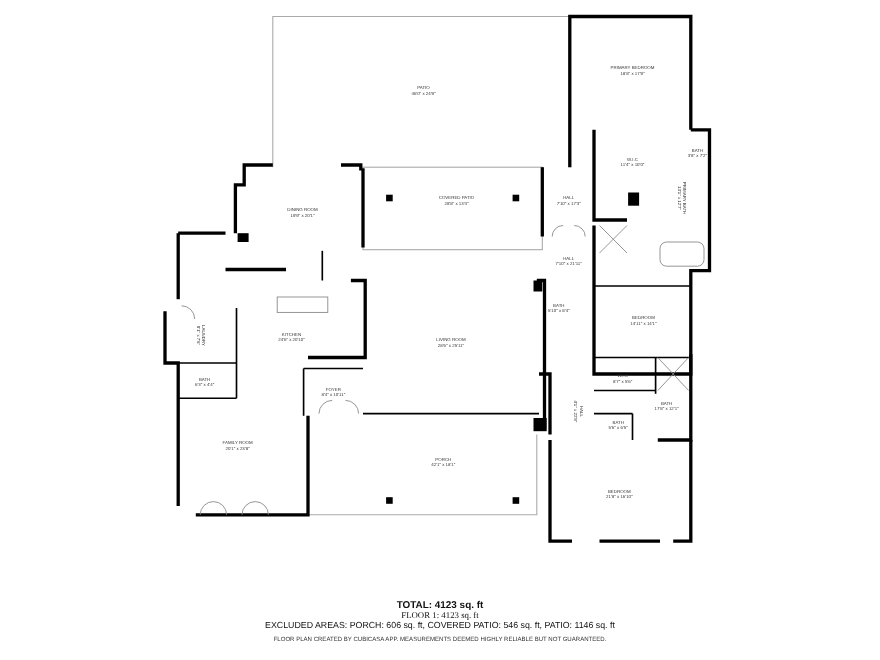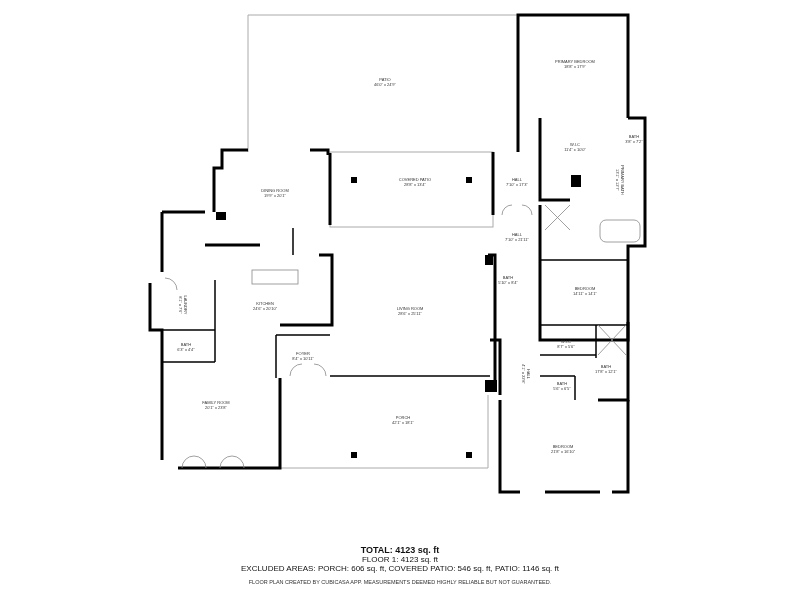--- a/index.html
+++ b/index.html
@@ -2,21 +2,21 @@
 <html><head>
 <meta charset="utf-8">
 <style>
   html, body { margin:0; padding:0; background:#ffffff; }
   body { width:800px; height:600px; position:relative; overflow:hidden; font-family:"Liberation Sans", sans-serif; }
   #plan { position:absolute; left:0; top:0; width:800px; height:600px; }
   .room-label { position:absolute; text-align:center; font-size:4px; line-height:5px; color:#333; white-space:nowrap; transform:translate(-50%,-50%); }
   .room-label.rot { transform:translate(-50%,-50%) rotate(90deg); }
   .footer { position:absolute; left:0; width:800px; text-align:center; color:#111; }
   .f-total { top:545px; font-size:9px; font-weight:bold; }
-  .f-floor { top:555px; font-size:8px; }
+  .f-floor { top:555px; font-size:8px;font-family:Liberation Serif, serif; }
   .f-excl { top:564px; font-size:8px; }
   .f-note { top:579px; font-size:5.5px; color:#333; }
 </style>
 </head>
 <body>
 
 <svg id="plan" viewBox="0 0 800 600" xmlns="http://www.w3.org/2000/svg">
   <g fill="none" stroke="#aaa" stroke-width="1">
 
     <polyline points="248,152 248,15 518,15 518,152"></polyline>

